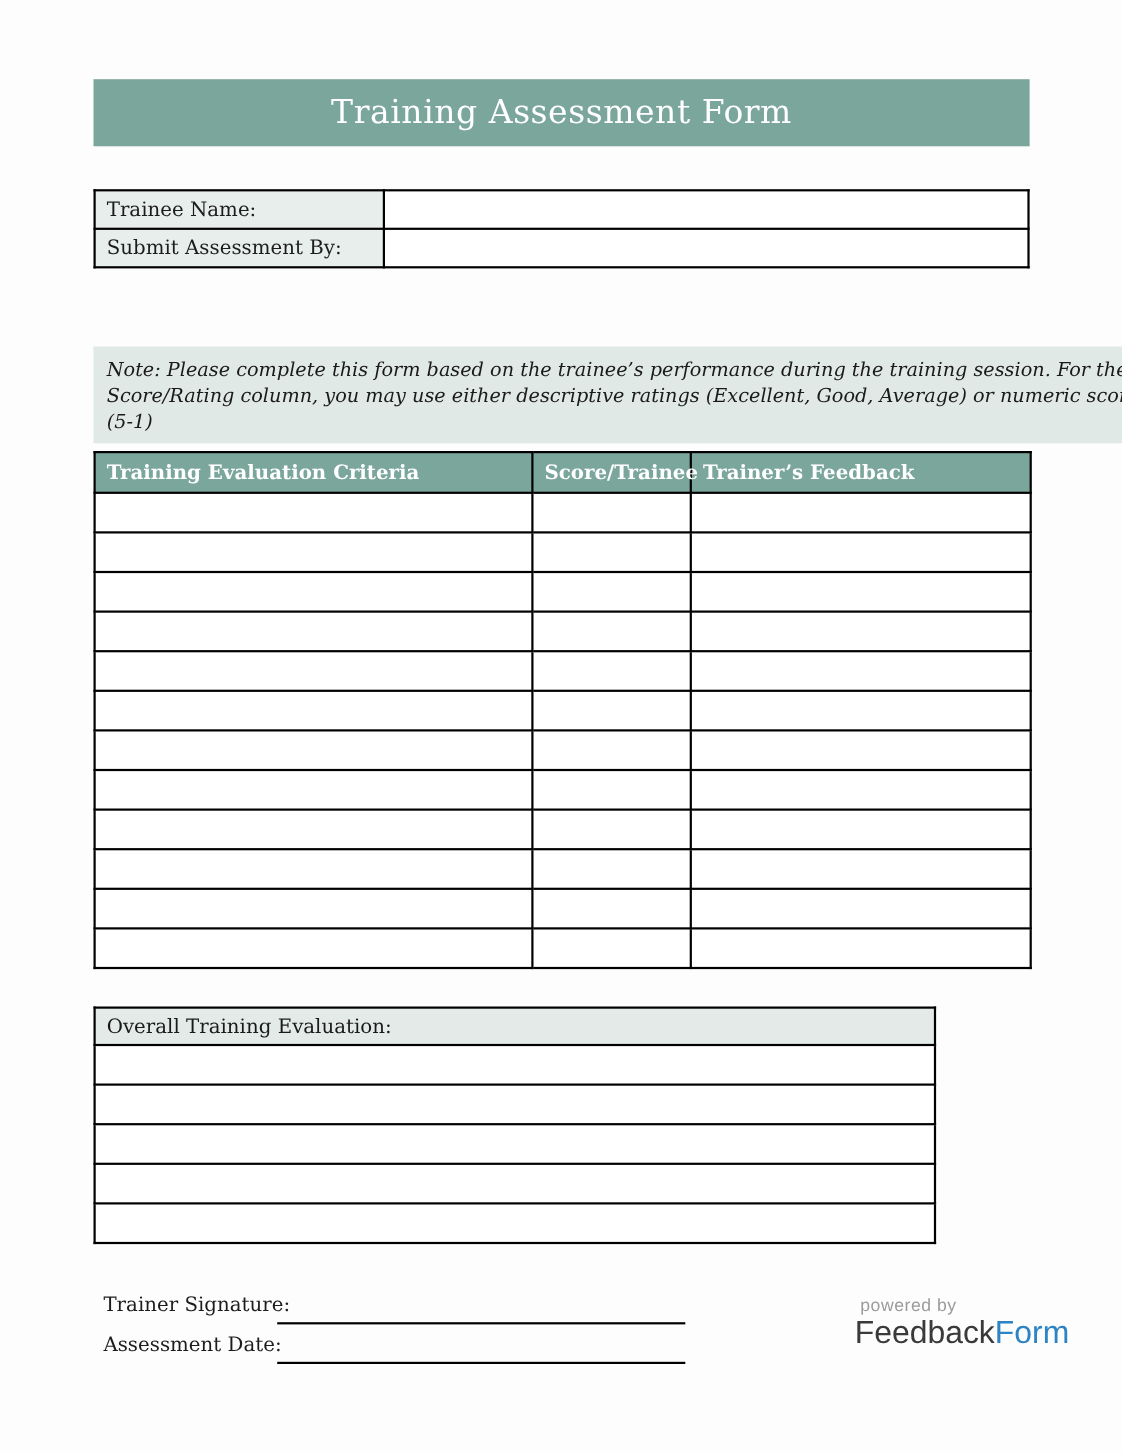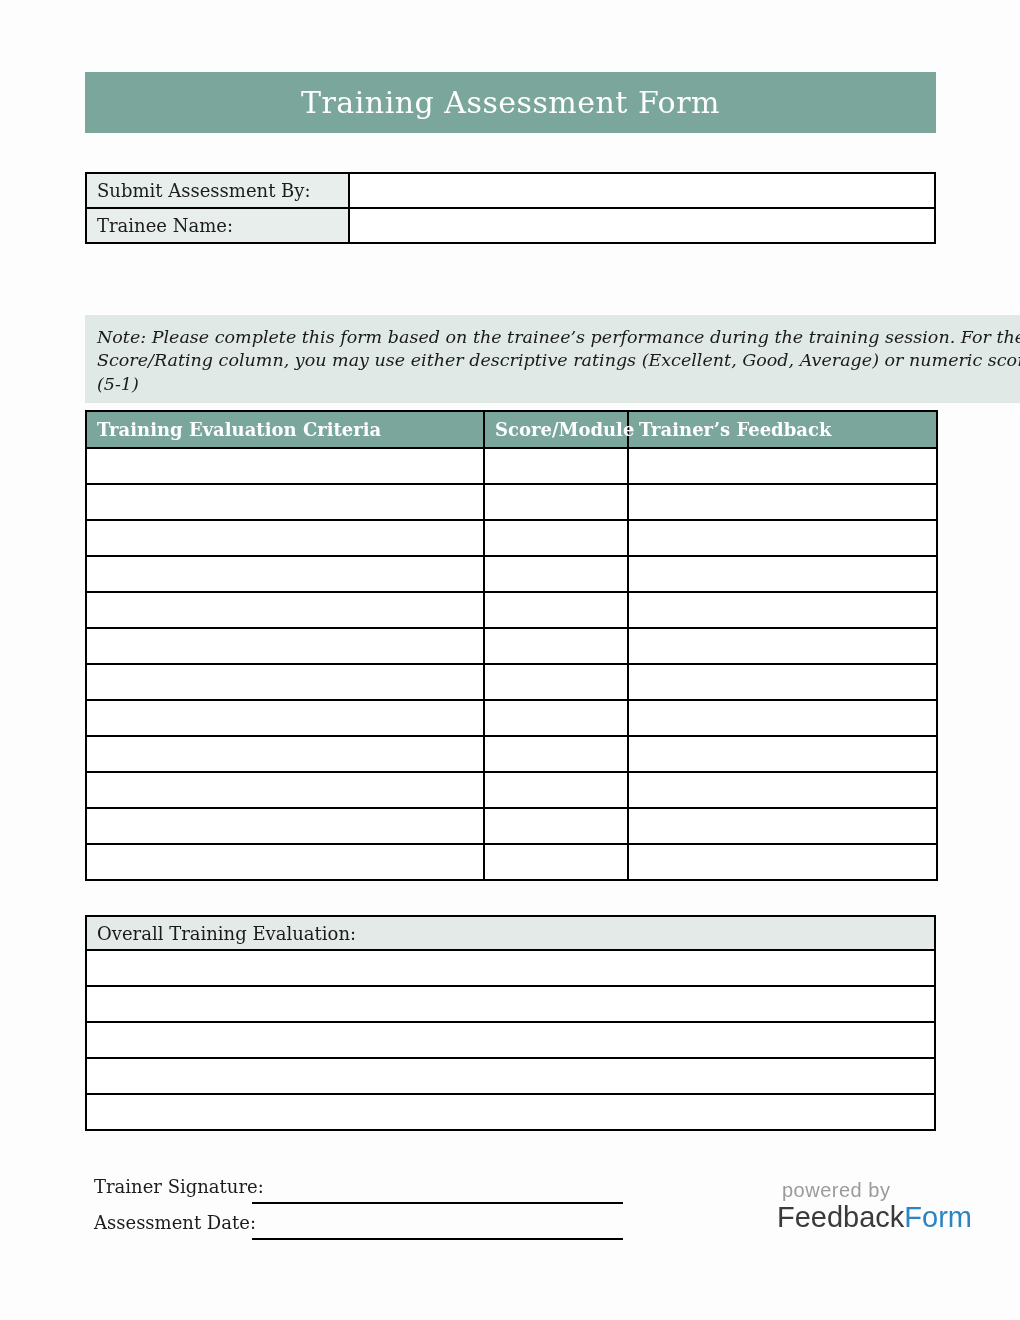--- a/index.html
+++ b/index.html
@@ -49,21 +49,21 @@
     border: 2px solid #000000; height: 37px;
     font-size: 18px; font-weight: bold; text-align: left;
     padding: 2px 10px; vertical-align: middle;
   }
   .eval-table td {
     border: 2px solid #000000; height: 36px; background: #ffffff;
     font-size: 17px; padding: 2px 10px;
   }
 
   
-  .overall-table { position: absolute; left: 85px; top: 915px; width: 851px; }
+  .overall-table { position: absolute; left: 85px; top: 915px; width: 766px; }
   .overall-table th {
     background: #e3eae7; border: 2px solid #000000; height: 34px;
     font-size: 18px; font-weight: normal; text-align: left;
     padding: 2px 10px; vertical-align: middle; color: #1a1a1a;
   }
   .overall-table td {
     border: 2px solid #000000; height: 36px; background: #ffffff;
     font-size: 17px; padding: 2px 10px;
   }
 
@@ -75,63 +75,63 @@
     position: absolute; left: 252px; width: 371px; height: 0;
     border-bottom: 2px solid #000000;
   }
   .sig-line.line1 { top: 1202px; }
   .sig-line.line2 { top: 1238px; }
 
   .brand-block {
     position: absolute; left: 777px; top: 1179px; width: 155px;
     font-family: "Liberation Sans", sans-serif;
   }
-  .powered-by { font-size: 20px; color: #9b9b9b; margin-left: 5px; letter-spacing: 0.5px; }
+  .powered-by { font-size: 16px; color: #9b9b9b; margin-left: 5px; letter-spacing: 0.5px; }
   .wordmark { font-size: 29px; line-height: 1.05; white-space: nowrap; }
   .wordmark .general { color: #3a3a3a; }
   .wordmark .blue { color: #2d84c2; }
 </style>
 </head>
 <body>
 
 <div class="page">
 
   <div class="title-bar">
     <h1>Training Assessment Form</h1>
   </div>
 
   <table class="info-table">
     <colgroup>
         <col style="width:263px">
         <col>
       </colgroup>
     <tbody>
       <tr>
+        <td class="label-cell">Trainee Name:</td>
+        <td class="value-cell"></td>
+      </tr>
+      <tr>
         <td class="label-cell">Submit Assessment By:</td>
-        <td class="value-cell"></td>
-      </tr>
-      <tr>
-        <td class="label-cell">Trainee Name:</td>
         <td class="value-cell"></td>
       </tr>
     </tbody>
   </table>
 
   <div class="note-block">Note: Please complete this form based on the trainee’s performance during the training session. For the Score/Rating column, you may use either descriptive ratings (Excellent, Good, Average) or numeric scores (5-1)</div>
 
   <table class="eval-table">
     <colgroup>
         <col style="width:398px">
         <col style="width:144px">
         <col style="width:309px">
       </colgroup>
     <thead>
       <tr>
         <th>Training Evaluation Criteria</th>
-        <th>Score/Module</th>
+        <th>Score/Trainee</th>
         <th>Trainer’s Feedback</th>
       </tr>
     </thead>
     <tbody>
 
         <tr>
           <td></td>
           <td></td>
           <td></td>
         </tr>

